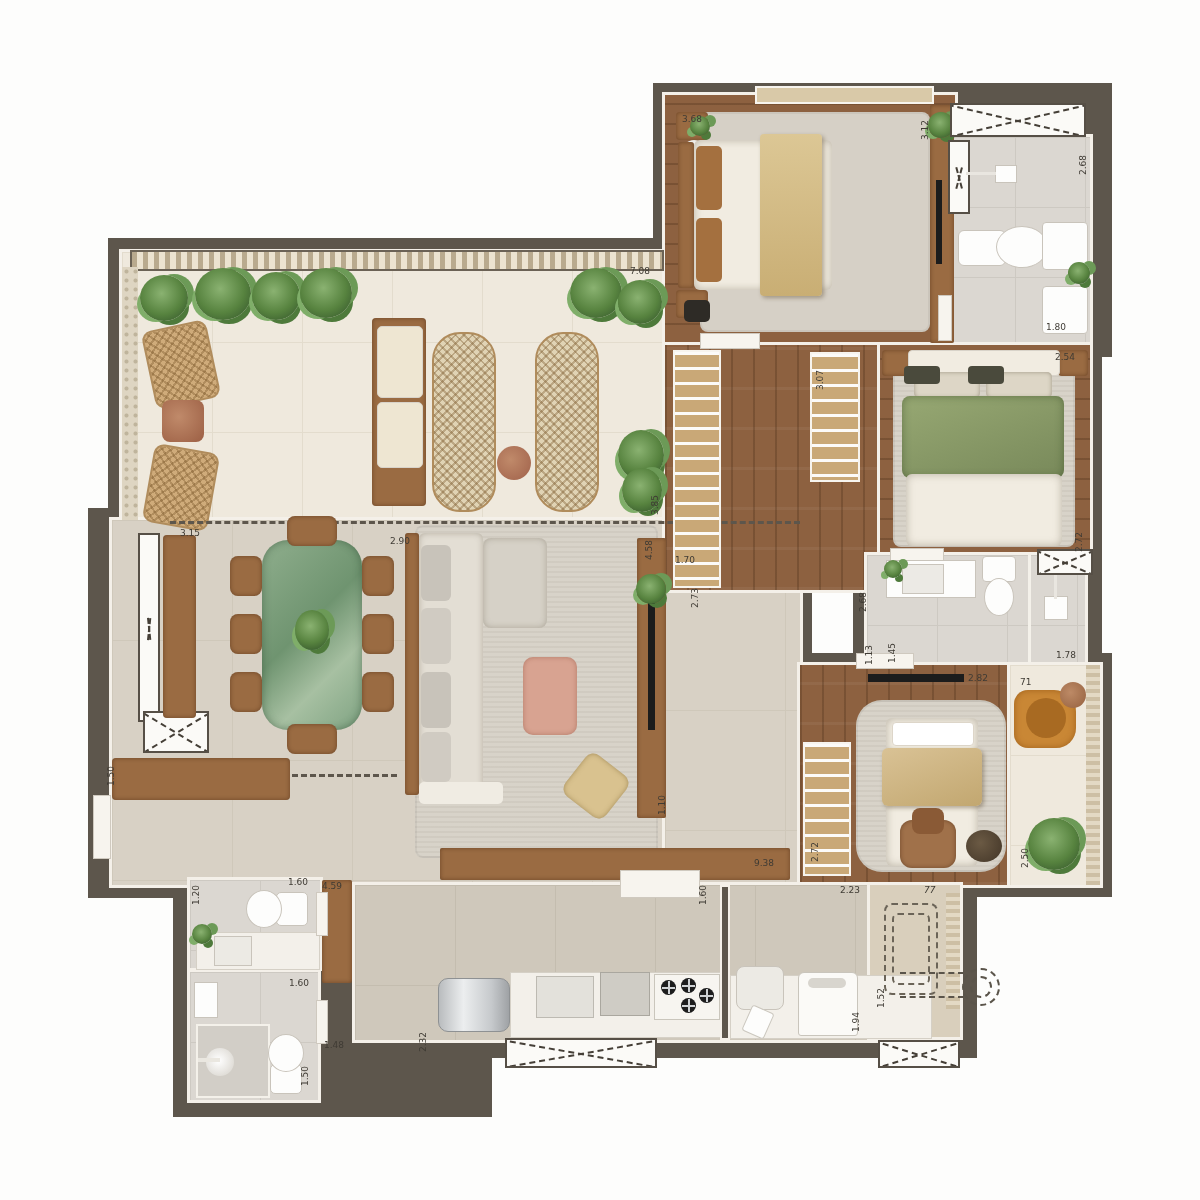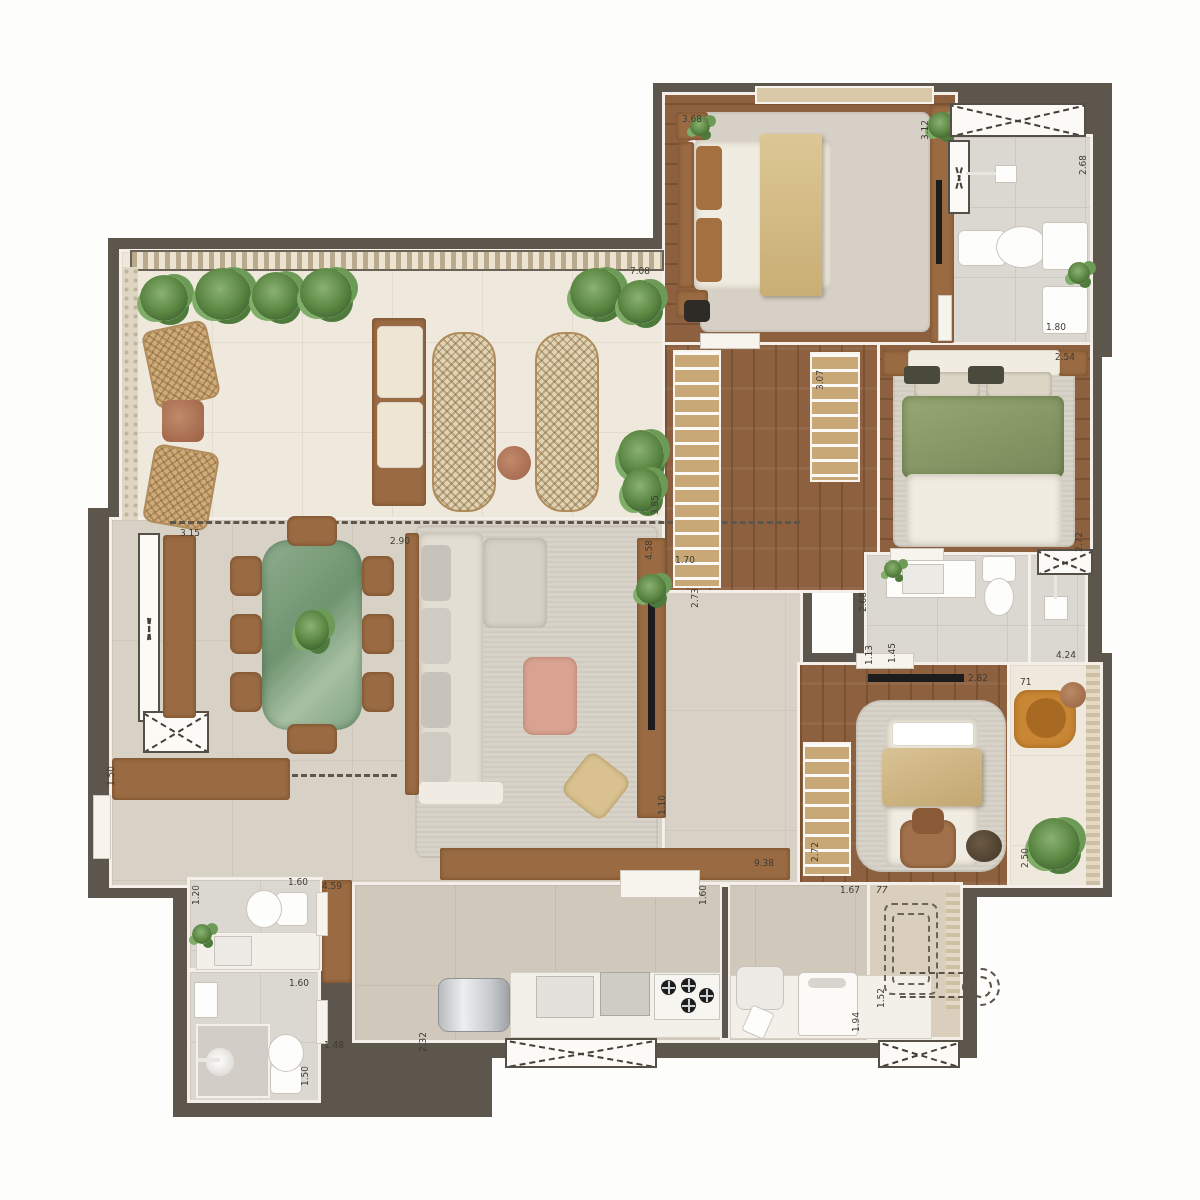--- a/index.html
+++ b/index.html
@@ -263,37 +263,37 @@
       <span class="dim v" style="left: 1078px; top: 175px;">2.68</span>
       <span class="dim" style="left: 1046px; top: 322px;">1.80</span>
       <span class="dim" style="left: 1055px; top: 352px;">2.54</span>
       <span class="dim v" style="left: 815px; top: 390px;">3.07</span>
       <span class="dim" style="left: 675px; top: 555px;">1.70</span>
       <span class="dim v" style="left: 690px; top: 608px;">2.73</span>
       <span class="dim v" style="left: 858px; top: 612px;">2.68</span>
       <span class="dim v" style="left: 1074px; top: 552px;">2.72</span>
       <span class="dim v" style="left: 864px; top: 665px;">1.13</span>
       <span class="dim v" style="left: 887px; top: 663px;">1.45</span>
-      <span class="dim" style="left: 1056px; top: 650px;">4.24</span>
+      <span class="dim" style="left: 1056px; top: 650px;">1.78</span>
       <span class="dim" style="left: 968px; top: 673px;">2.82</span>
       <span class="dim" style="left: 1020px; top: 677px;">71</span>
       <span class="dim v" style="left: 810px; top: 862px;">2.72</span>
       <span class="dim v" style="left: 1020px; top: 868px;">2.50</span>
       <span class="dim" style="left: 160px; top: 528px; margin-left: 20px;">3.15</span>
       <span class="dim" style="left: 390px; top: 536px;">2.90</span>
       <span class="dim v" style="left: 644px; top: 560px;">4.58</span>
       <span class="dim v" style="left: 106px; top: 786px;">1.50</span>
       <span class="dim v" style="left: 657px; top: 815px;">1.10</span>
       <span class="dim" style="left: 754px; top: 858px;">9.38</span>
       <span class="dim v" style="left: 191px; top: 905px;">1.20</span>
       <span class="dim" style="left: 288px; top: 877px;">1.60</span>
       <span class="dim" style="left: 322px; top: 881px;">4.59</span>
       <span class="dim" style="left: 289px; top: 978px;">1.60</span>
       <span class="dim v" style="left: 300px; top: 1086px;">1.50</span>
       <span class="dim" style="left: 324px; top: 1040px;">1.48</span>
       <span class="dim v" style="left: 418px; top: 1052px;">2.32</span>
       <span class="dim v" style="left: 698px; top: 905px;">1.60</span>
-      <span class="dim" style="left: 840px; top: 885px;">1.67</span>
-      <span class="dim" style="left: 876px; top: 885px; font-style: italic;">77</span>
+      <span class="dim" style="left: 840px; top: 885px;">2.23</span>
+      <span class="dim" style="left: 924px; top: 885px; font-style: italic;">77</span>
       <span class="dim v" style="left: 876px; top: 1008px;">1.52</span>
       <span class="dim v" style="left: 851px; top: 1032px;">1.94</span>
     </div>
 </div>
 
 </body></html>

